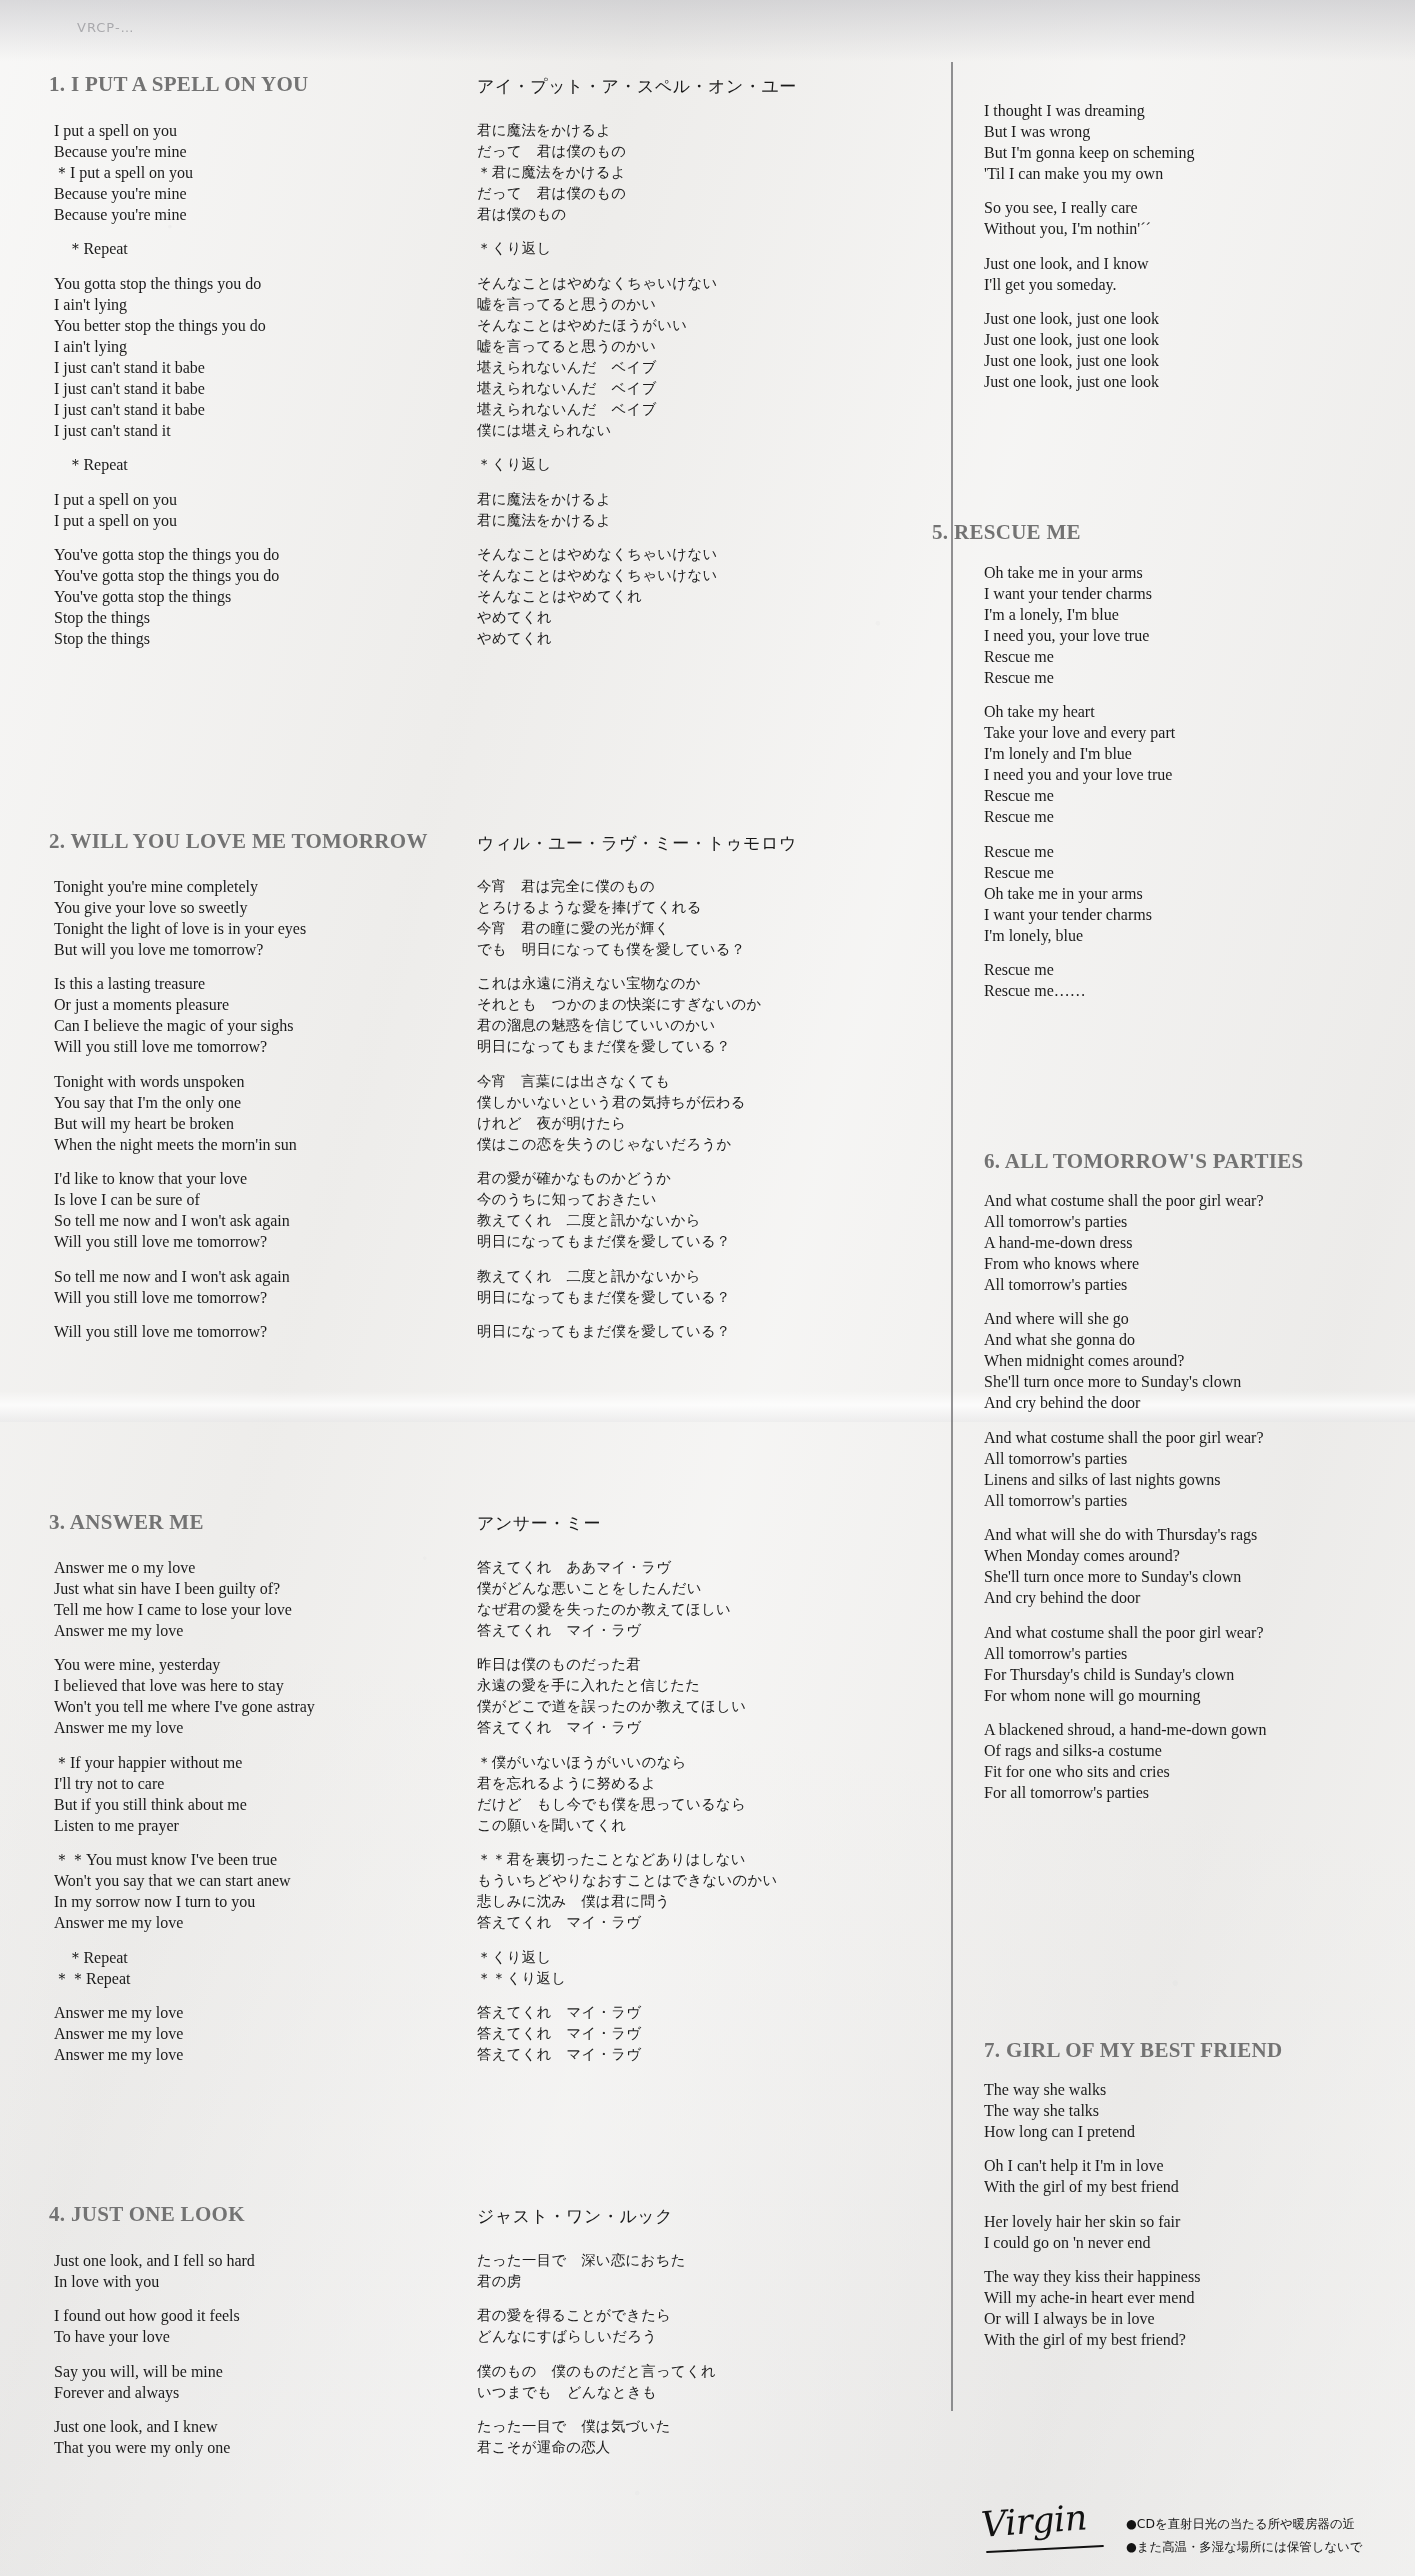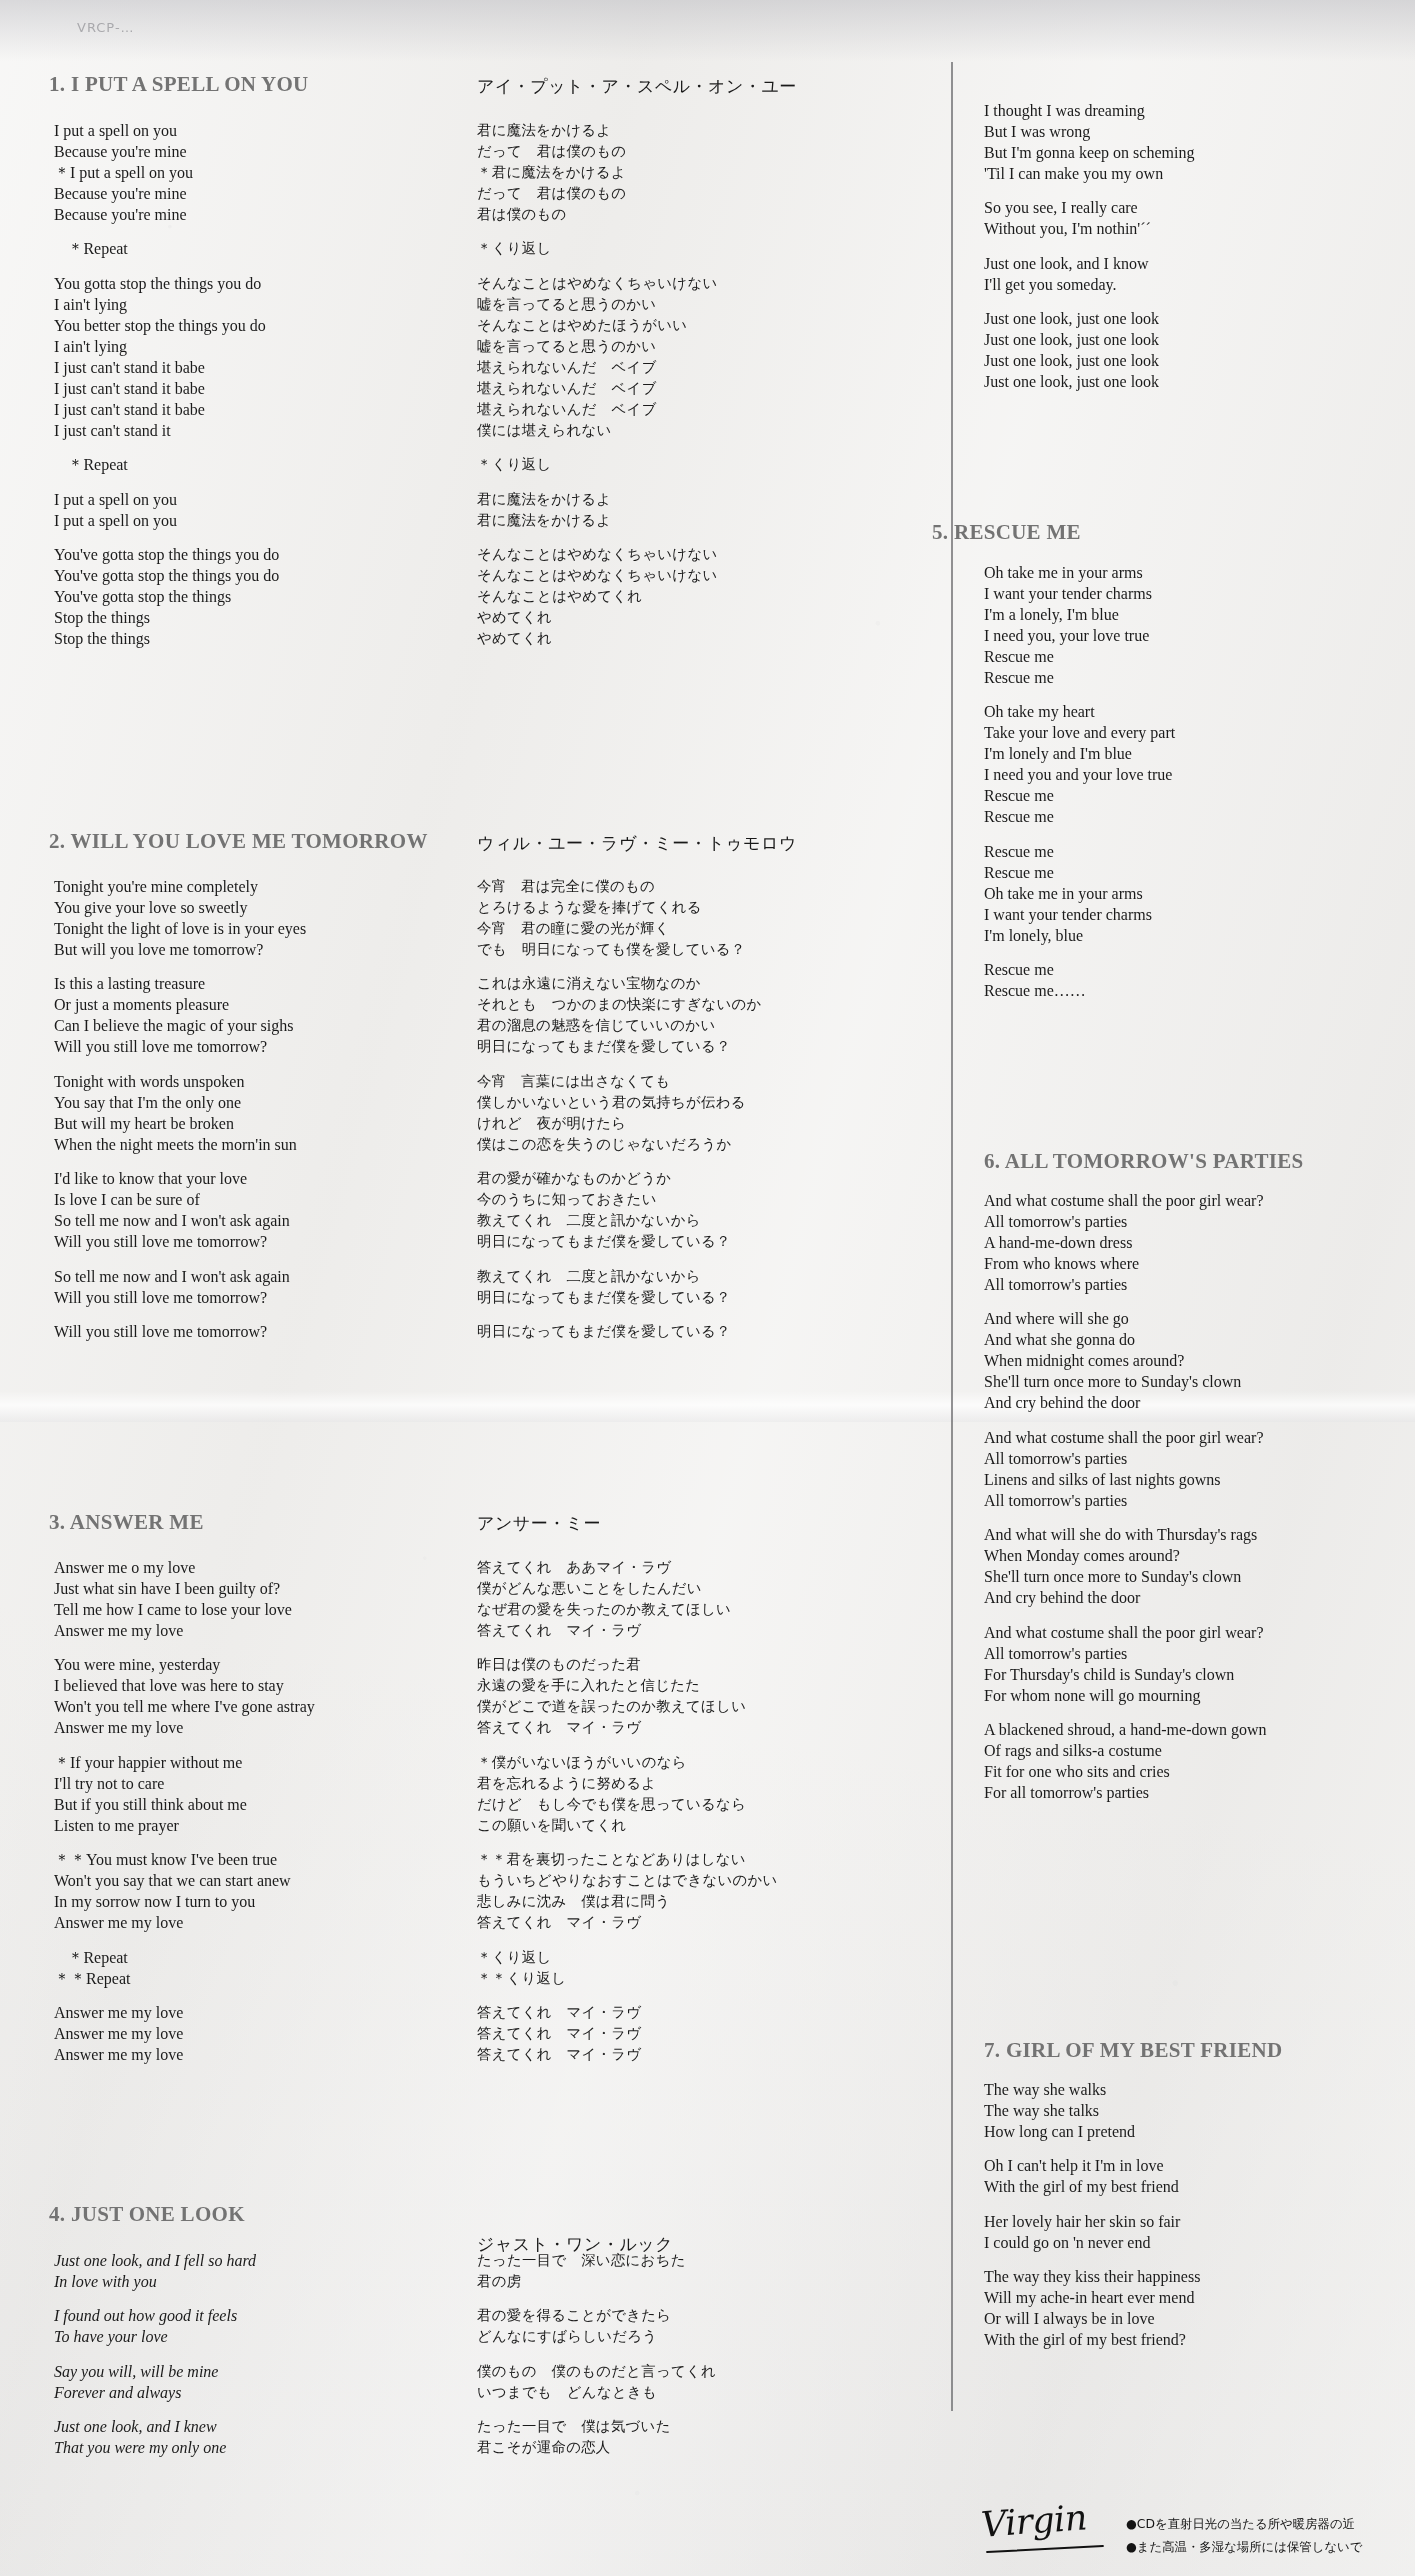--- a/index.html
+++ b/index.html
@@ -415,25 +415,25 @@
       <div class="lyric-line jp">答えてくれ　マイ・ラヴ</div>
     </div>
   </div>
 
   <div class="abs" style="left:49px; top:2202px;">
     <div class="song-title">
       <span>4.</span>
       <span>JUST ONE LOOK</span>
     </div>
   </div>
-  <div class="abs" style="left:477px; top:2205px;margin-top:28px;">
+  <div class="abs" style="left:477px; top:2205px;">
     <div class="song-title-jp">ジャスト・ワン・ルック</div>
   </div>
 
-  <div class="abs" style="left:54px; top:2250px; width:407px;font-style:italic;">
+  <div class="abs" style="left:54px; top:2250px; width:407px;">
     <div class="stanza">
       <div class="lyric-line">Just one look, and I fell so hard</div>
       <div class="lyric-line">In love with you</div>
     </div>
     <div class="stanza">
       <div class="lyric-line">I found out how good it feels</div>
       <div class="lyric-line">To have your love</div>
     </div>
     <div class="stanza">
       <div class="lyric-line">Say you will, will be mine</div>

